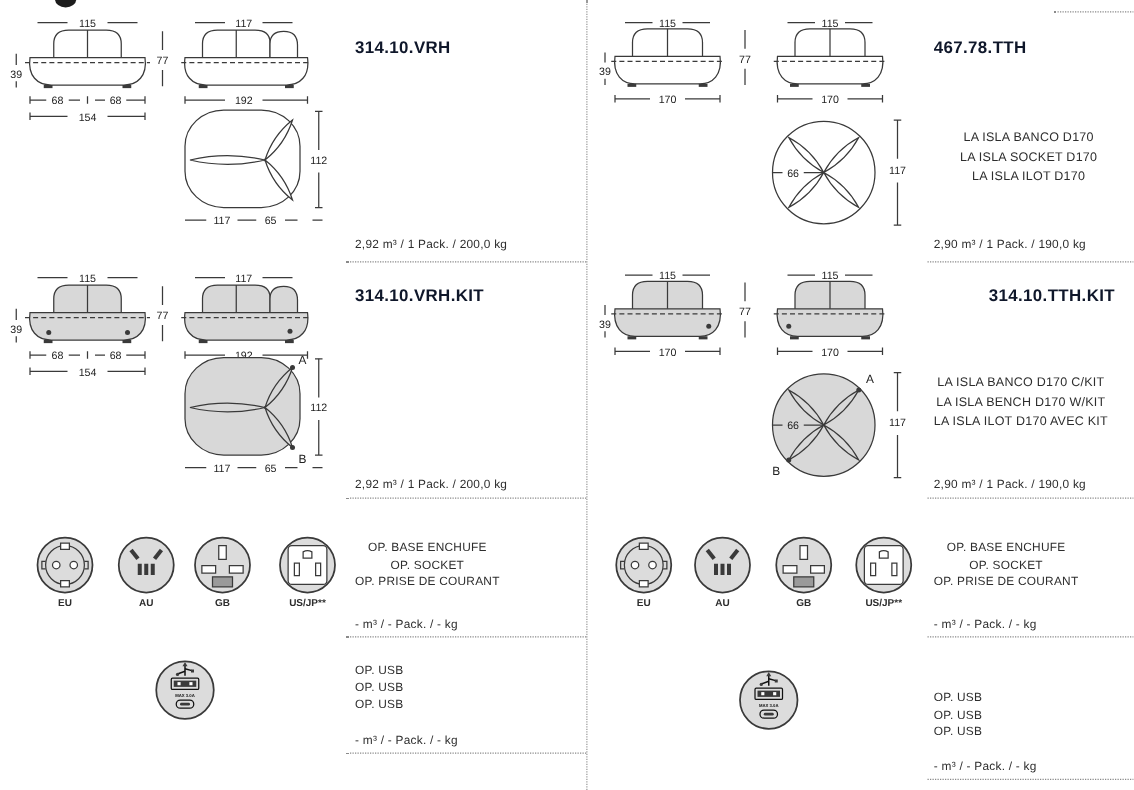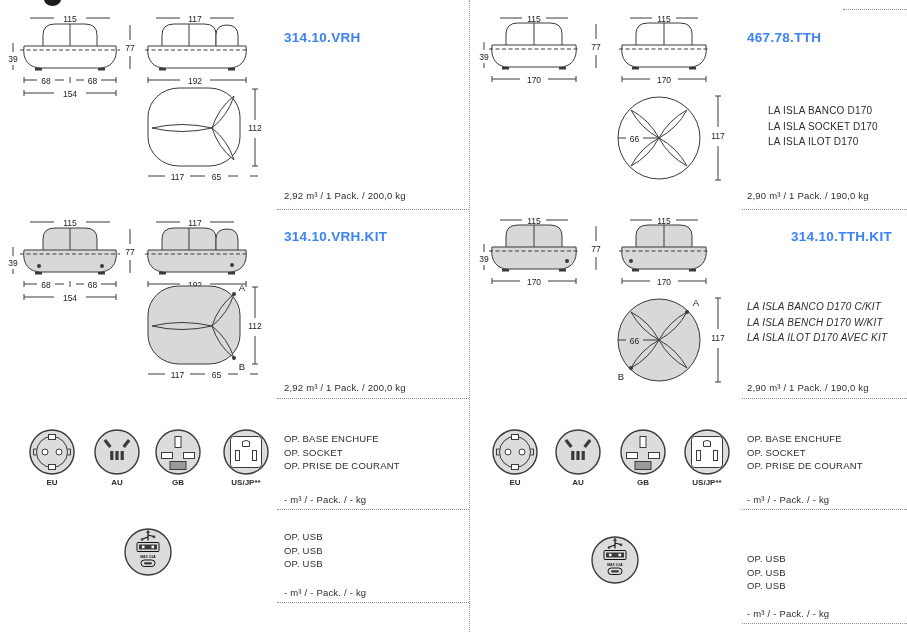--- a/index.html
+++ b/index.html
@@ -1,19 +1,19 @@
 <!DOCTYPE html>
 <html><head>
 <meta charset="utf-8">
 <style>
   html,body{margin:0;padding:0;background:#fff;}
   #page{position:relative;width:907px;height:632px;background:#ffffff;overflow:hidden;
-        font-family:"Liberation Sans",sans-serif;color:#222;}
+        font-family:"Liberation Sans",sans-serif;color:#222;text-align:center;}
   .abs{position:absolute;}
-  .code{font-size:13.5px;font-weight:bold;color:#3b82f6;letter-spacing:.3px;}
+  .code{font-size:13.5px;font-weight:bold;color:#0f172a;letter-spacing:.3px;}
   .prod{font-size:10px;color:#2d2d2d;line-height:15.5px;letter-spacing:.2px;}
   .pack{font-size:9.5px;color:#2d2d2d;letter-spacing:.2px;}
   .opl{font-size:9.5px;color:#2d2d2d;line-height:13.5px;letter-spacing:.2px;}
   .dotline{border-top:1px dotted #8a8a8a;height:0;}
   .vdiv{border-left:1px dotted #9a9a9a;width:0;}
   svg .ln{stroke:#3a3a3a;stroke-width:1;fill:none;}
   svg .shape{stroke:#3a3a3a;stroke-width:1;fill:#ffffff;}
   svg .shapeg{stroke:#3a3a3a;stroke-width:1;fill:#d8d8d8;}
   svg .dash{stroke:#3a3a3a;stroke-width:1;fill:none;stroke-dasharray:4 2.5;}
   svg .dark{fill:#3a3a3a;stroke:none;}
@@ -380,21 +380,21 @@
       <line class="ln" x1="45" y1="56" x2="61" y2="56"></line>
     <text class="dtx" x="36.5" y="59.5" text-anchor="middle">66</text>
     <line class="ln" x1="120" y1="14" x2="120" y2="45"></line>
       <line class="ln" x1="120" y1="64" x2="120" y2="98"></line>
     <line class="ln" x1="117" y1="14" x2="123" y2="14"></line>
       <line class="ln" x1="117" y1="98" x2="123" y2="98"></line>
     <text class="dtx" x="120" y="57" text-anchor="middle">117</text>
   </svg>
 
   <div class="abs code" style="left:747px;top:229px;margin-left:44px;">314.10.TTH.KIT</div>
-  <div class="abs" style="left:747px;top:299px;font-style:italic;">
+  <div class="abs" style="left:747px;top:299px;">
     <div class="prod">LA ISLA BANCO D170 C/KIT</div>
     <div class="prod">LA ISLA BENCH D170 W/KIT</div>
     <div class="prod">LA ISLA ILOT D170 AVEC KIT</div>
   </div>
   <div class="abs pack" style="left:747px;top:382px;">2,90 m³ / 1 Pack. / 190,0 kg</div>
   <div class="abs dotline" style="left:742px;top:398px;width:165px;"></div>
 
   <svg class="abs" style="left:487px;top:428px;" width="56" height="62" viewBox="0 0 56 62">
     <circle class="socket" cx="28" cy="24" r="22"></circle>
     <circle class="ln" cx="28" cy="24" r="15.5"></circle>

